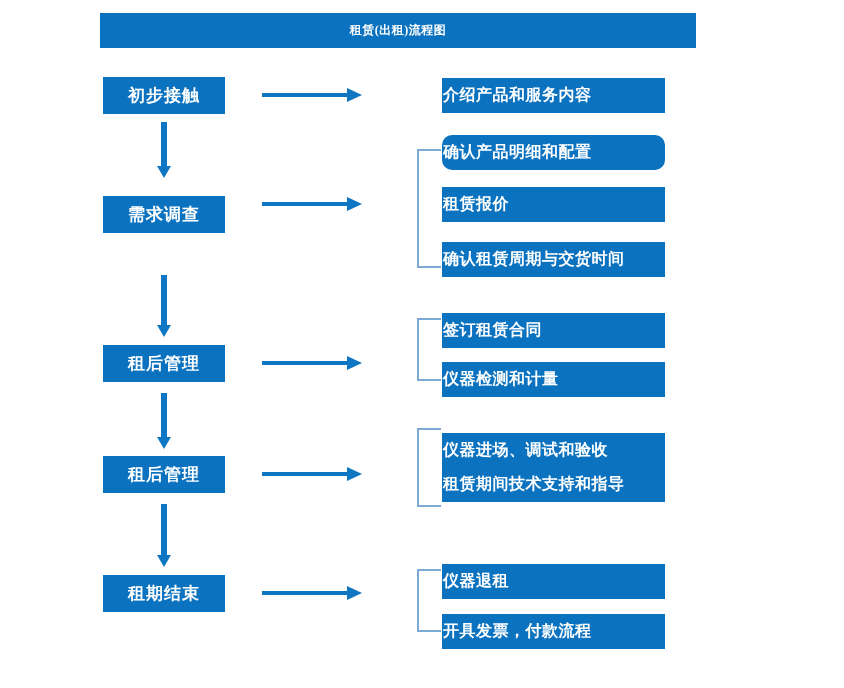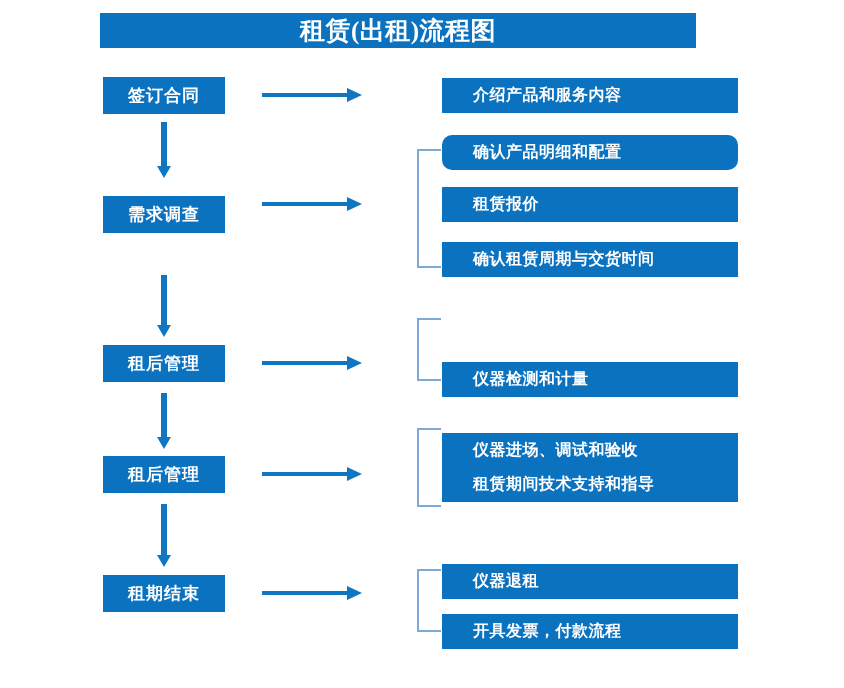--- a/index.html
+++ b/index.html
@@ -23,21 +23,21 @@
     position: absolute;
     left: 100px;
     top: 13px;
     width: 596px;
     height: 35px;
     background: #0b72c0;
     color: #ffffff;
     display: flex;
     align-items: center;
     justify-content: center;
-    font-size: 25px;
+    font-size: 12px;
     font-weight: bold;
     letter-spacing: 0.5px;
   }
 
   
   .stage-box {
     position: absolute;
     left: 103px;
     width: 122px;
     height: 37px;
@@ -48,29 +48,29 @@
     justify-content: center;
     font-size: 17px;
     font-weight: bold;
     letter-spacing: 1px;
   }
 
   
   .detail-box {
     position: absolute;
     left: 442px;
-    width: 296px;
+    width: 223px;
     height: 35px;
     background: #0b72c0;
     color: #ffffff;
     display: flex;
     align-items: center;
     font-size: 16px;
     font-weight: bold;
-    padding-left: 31px;
+    padding-left: 1px;
     box-sizing: border-box;
     letter-spacing: 0.5px;
   }
 
   
   .h-arrow {
     position: absolute;
     left: 262px;
     width: 100px;
     height: 14px;
@@ -128,21 +128,21 @@
     box-sizing: border-box;
   }
 </style>
 </head>
 <body>
 
 <div id="canvas">
 
   <div class="title-bar">租赁(出租)流程图</div>
 
-  <div class="stage-box" style="top:77px;">签订合同</div>
+  <div class="stage-box" style="top:77px;">初步接触</div>
 
   <div class="stage-box" style="top:196px;">需求调查</div>
 
   <div class="stage-box" style="top:345px;">租后管理</div>
 
   <div class="stage-box" style="top:456px;">租后管理</div>
 
   <div class="stage-box" style="top:575px;">租期结束</div>
 
   <div class="v-arrow" style="top:122px;height:56px;">
@@ -199,20 +199,21 @@
   <div class="bracket" style="top:569px;height:63px;"></div>
 
   <div class="detail-box" style="top:78px;">介绍产品和服务内容</div>
 
   <div class="detail-box" style="top:135px;border-radius:10px;">确认产品明细和配置</div>
 
   <div class="detail-box" style="top:187px;">租赁报价</div>
 
   <div class="detail-box" style="top:242px;">确认租赁周期与交货时间</div>
 
+  <div class="detail-box" style="top:313px;">签订租赁合同</div>
 
   <div class="detail-box" style="top:362px;">仪器检测和计量</div>
 
   <div class="detail-box" style="top:433px;">仪器进场、调试和验收</div>
 
   <div class="detail-box" style="top:467px;">租赁期间技术支持和指导</div>
 
   <div class="detail-box" style="top:564px;">仪器退租</div>
 
   <div class="detail-box" style="top:614px;">开具发票，付款流程</div>

